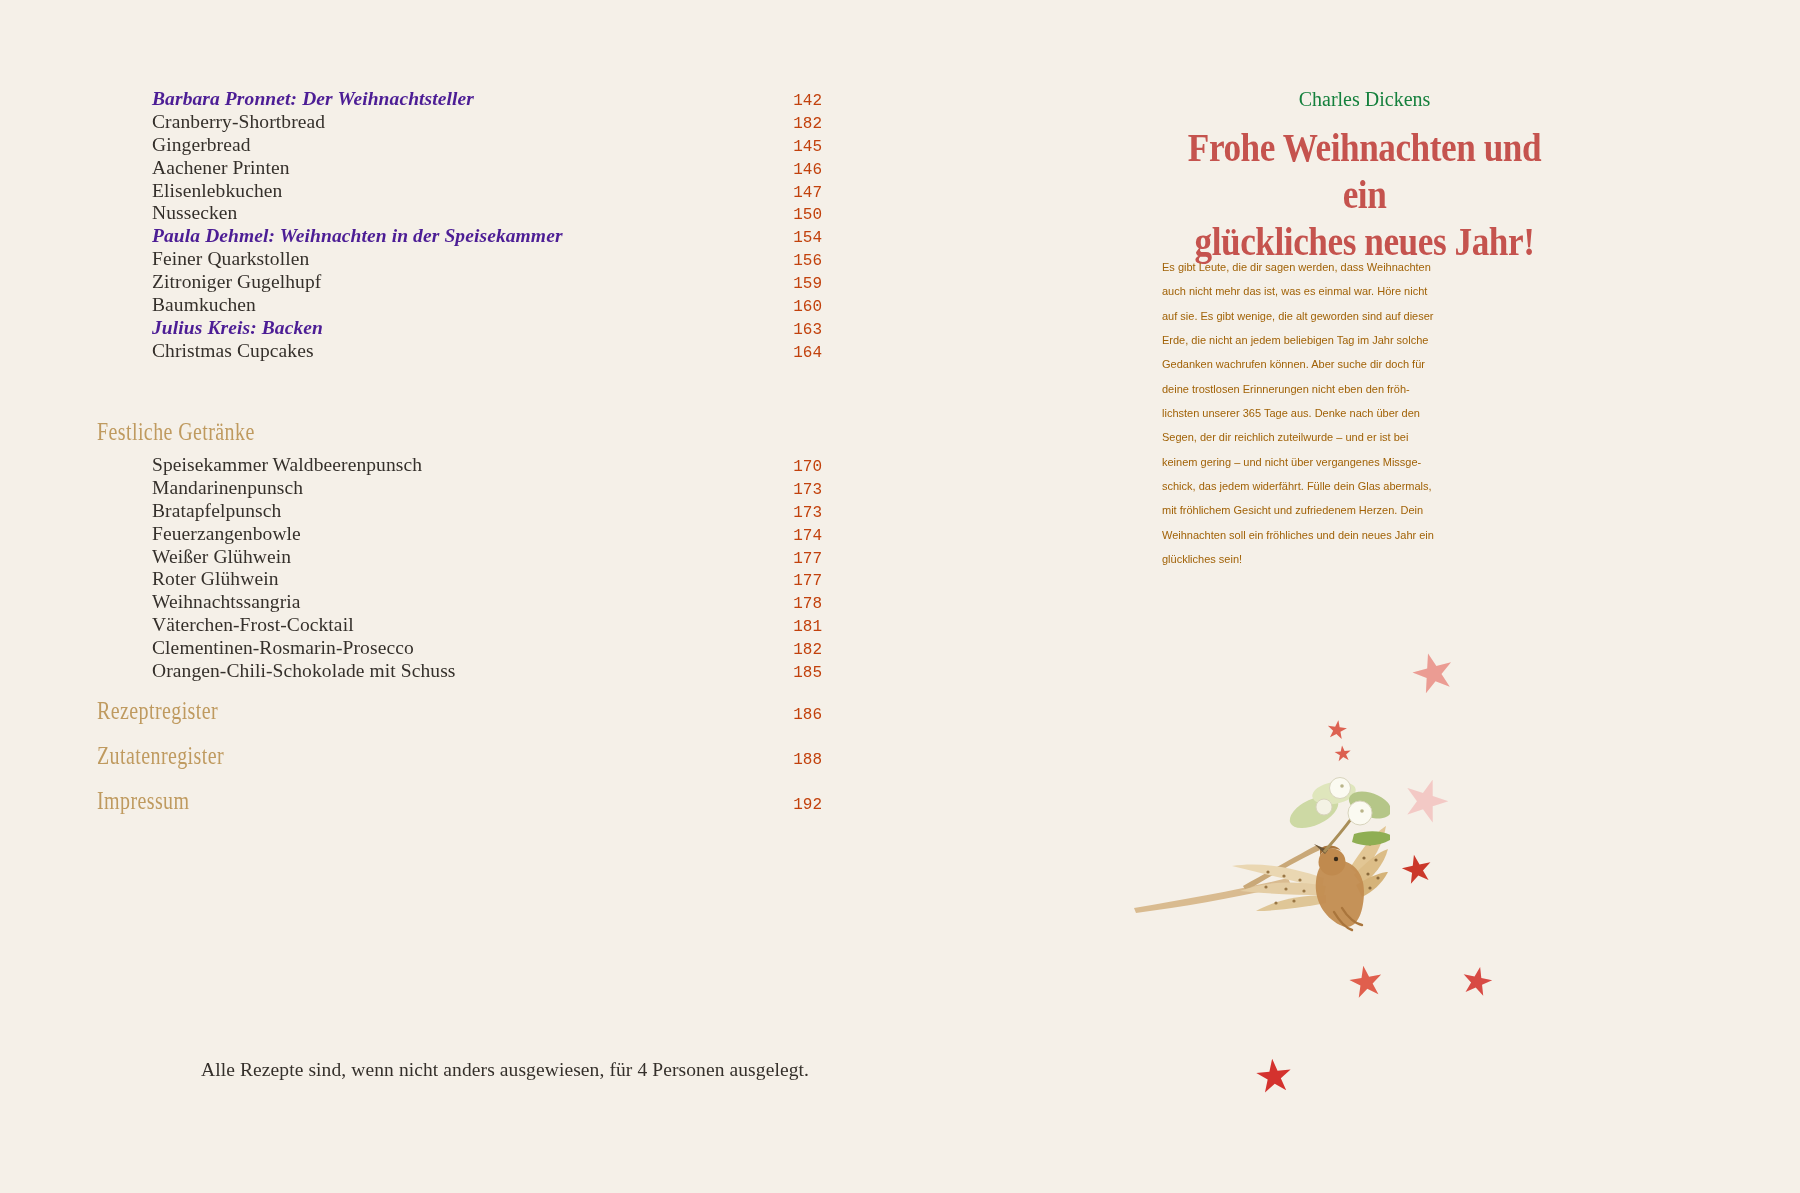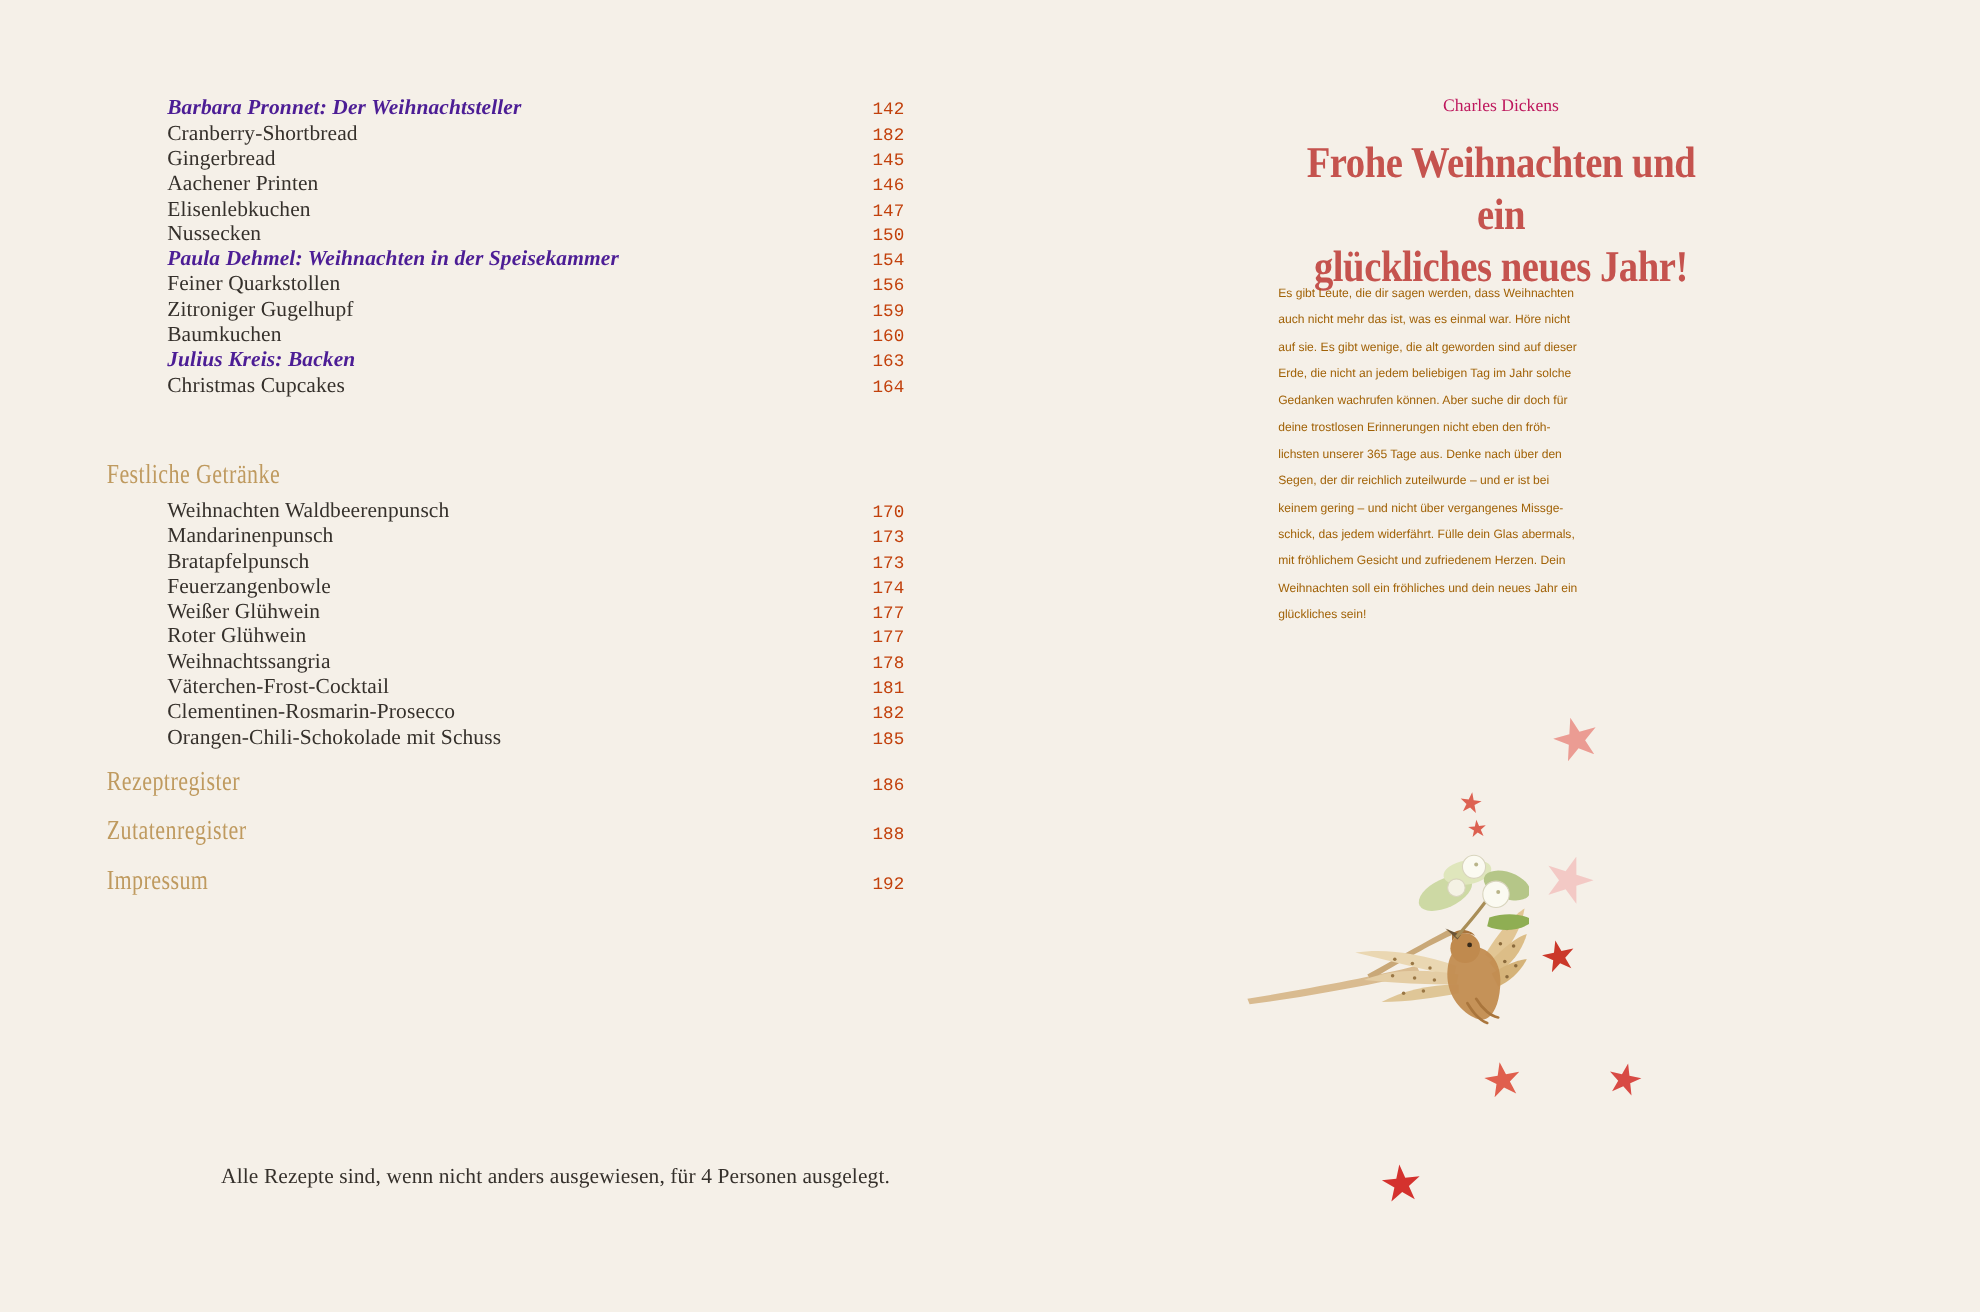--- a/index.html
+++ b/index.html
@@ -36,21 +36,21 @@
   .reg-label{
     font-size:25px;color:#bf9a5f;letter-spacing:.5px;
     transform:scaleX(.8);transform-origin:left center;
   }
   .footnote{
     position:absolute;left:172px;top:1059px;
     font-size:19.5px;letter-spacing:.1px;color:#35302b;margin-left:29px;
   }
   
   .right-col{position:absolute;left:1162px;width:405px;}
-  .author-line{top:88px;text-align:center;font-size:16px;color:#be185d;}
+  .author-line{top:88px;text-align:center;font-size:20px;color:#15803d;}
   .quote-title{
     top:124px;text-align:center;color:#c5534e;
     font-size:40px;line-height:47px;font-weight:bold;
     transform:scaleX(.88);transform-origin:center top;
     letter-spacing:-.5px;
   }
   .quote-body{
     top:255px;font-size:11px;line-height:24.35px;color:#a16207;
     font-family:"Liberation Sans", sans-serif;
   }
@@ -117,21 +117,21 @@
       <div class="toc-row">
         <span class="toc-label">Christmas Cupcakes</span>
         <span class="toc-page">164</span>
       </div>
     </div>
 
   <div class="section-heading">Festliche Getränke</div>
 
   <div id="toc-drinks" class="toc-block" style="top:454px;">
       <div class="toc-row">
-        <span class="toc-label">Weihnachten Waldbeerenpunsch</span>
+        <span class="toc-label">Speisekammer Waldbeerenpunsch</span>
         <span class="toc-page">170</span>
       </div>
       <div class="toc-row">
         <span class="toc-label">Mandarinenpunsch</span>
         <span class="toc-page">173</span>
       </div>
       <div class="toc-row">
         <span class="toc-label">Bratapfelpunsch</span>
         <span class="toc-page">173</span>
       </div>

